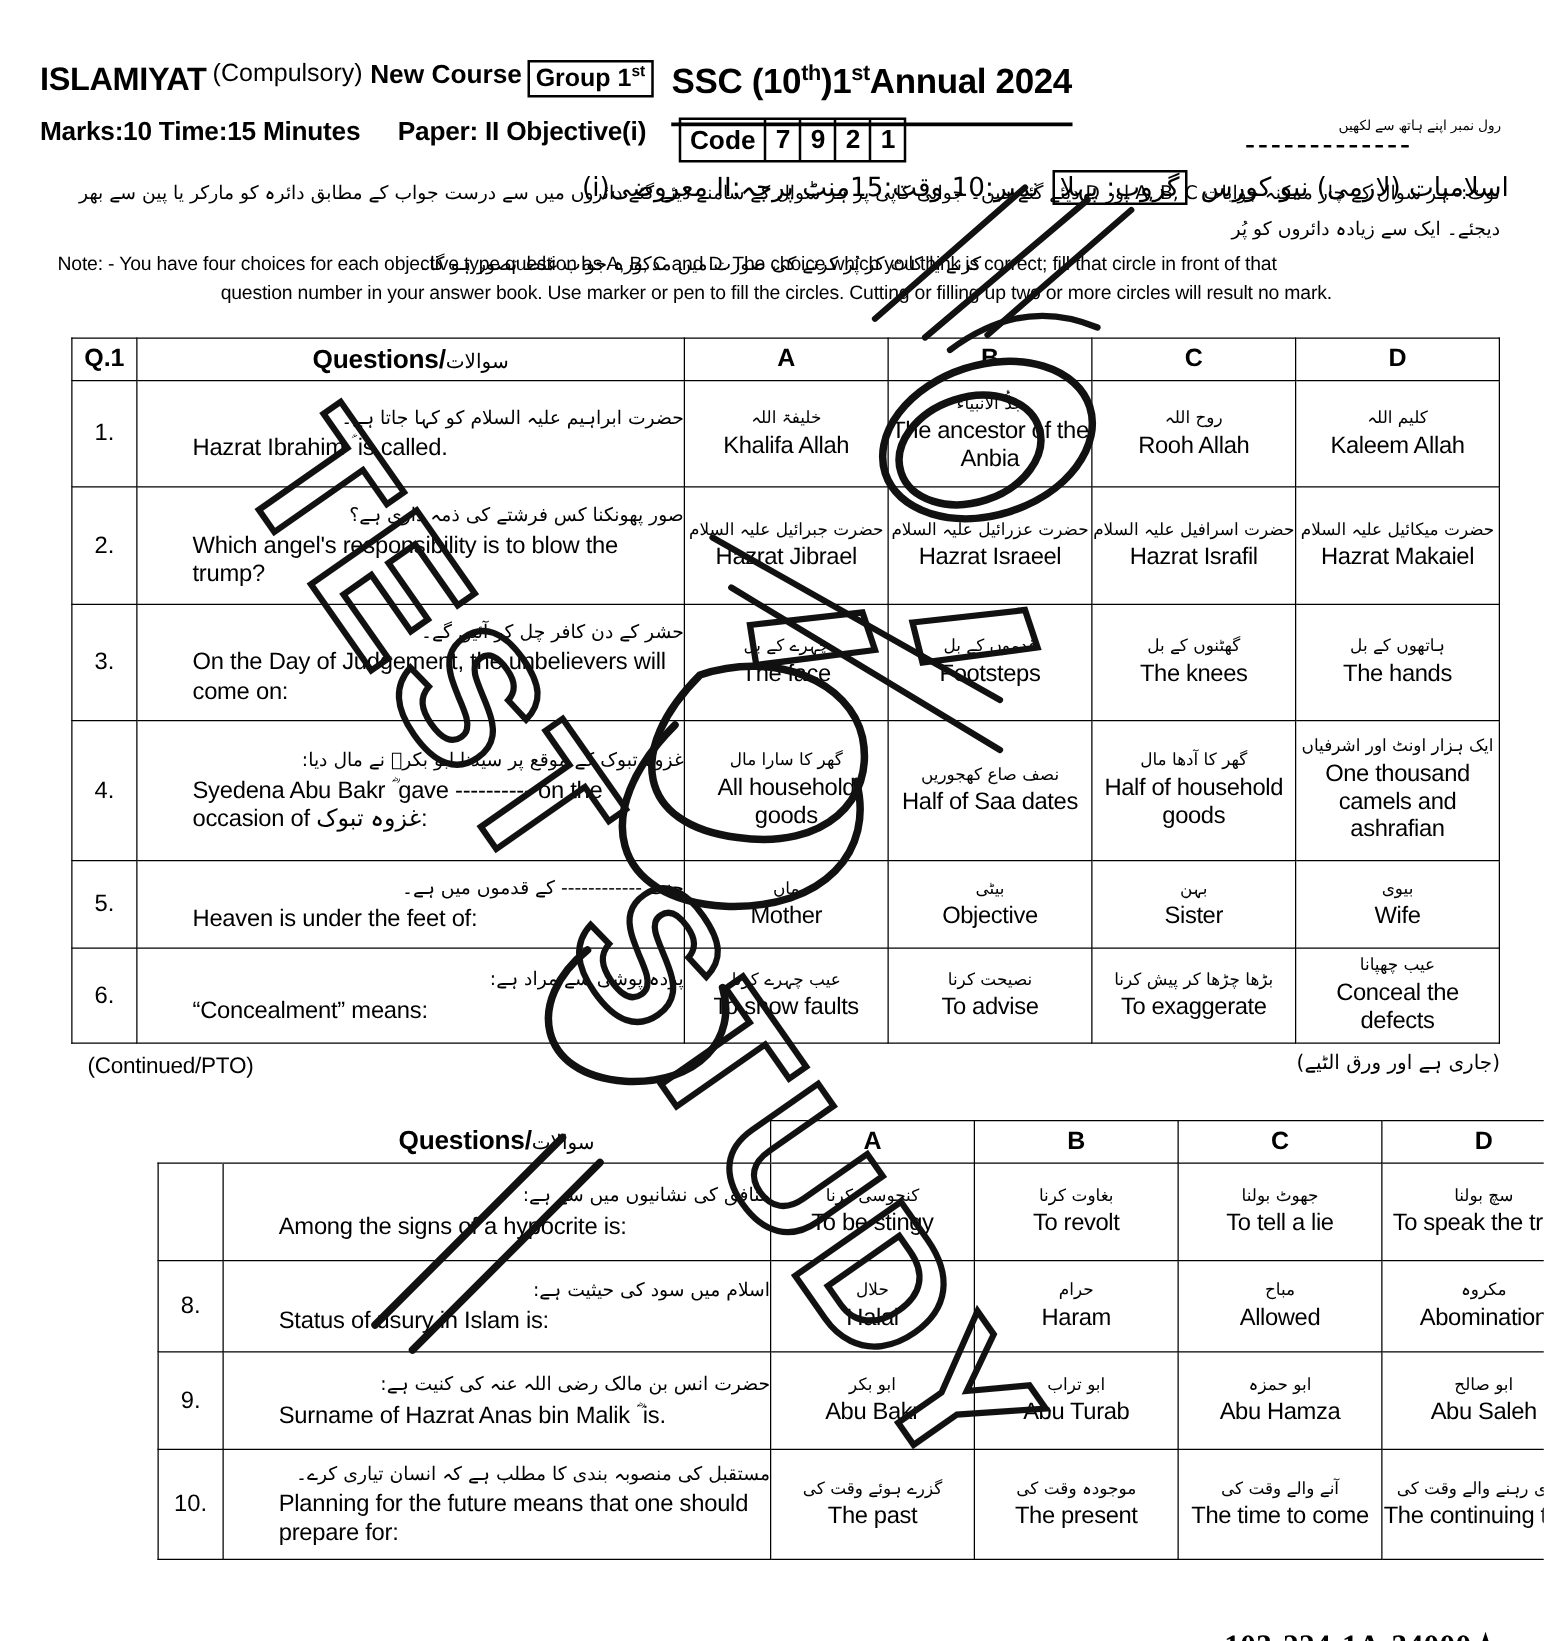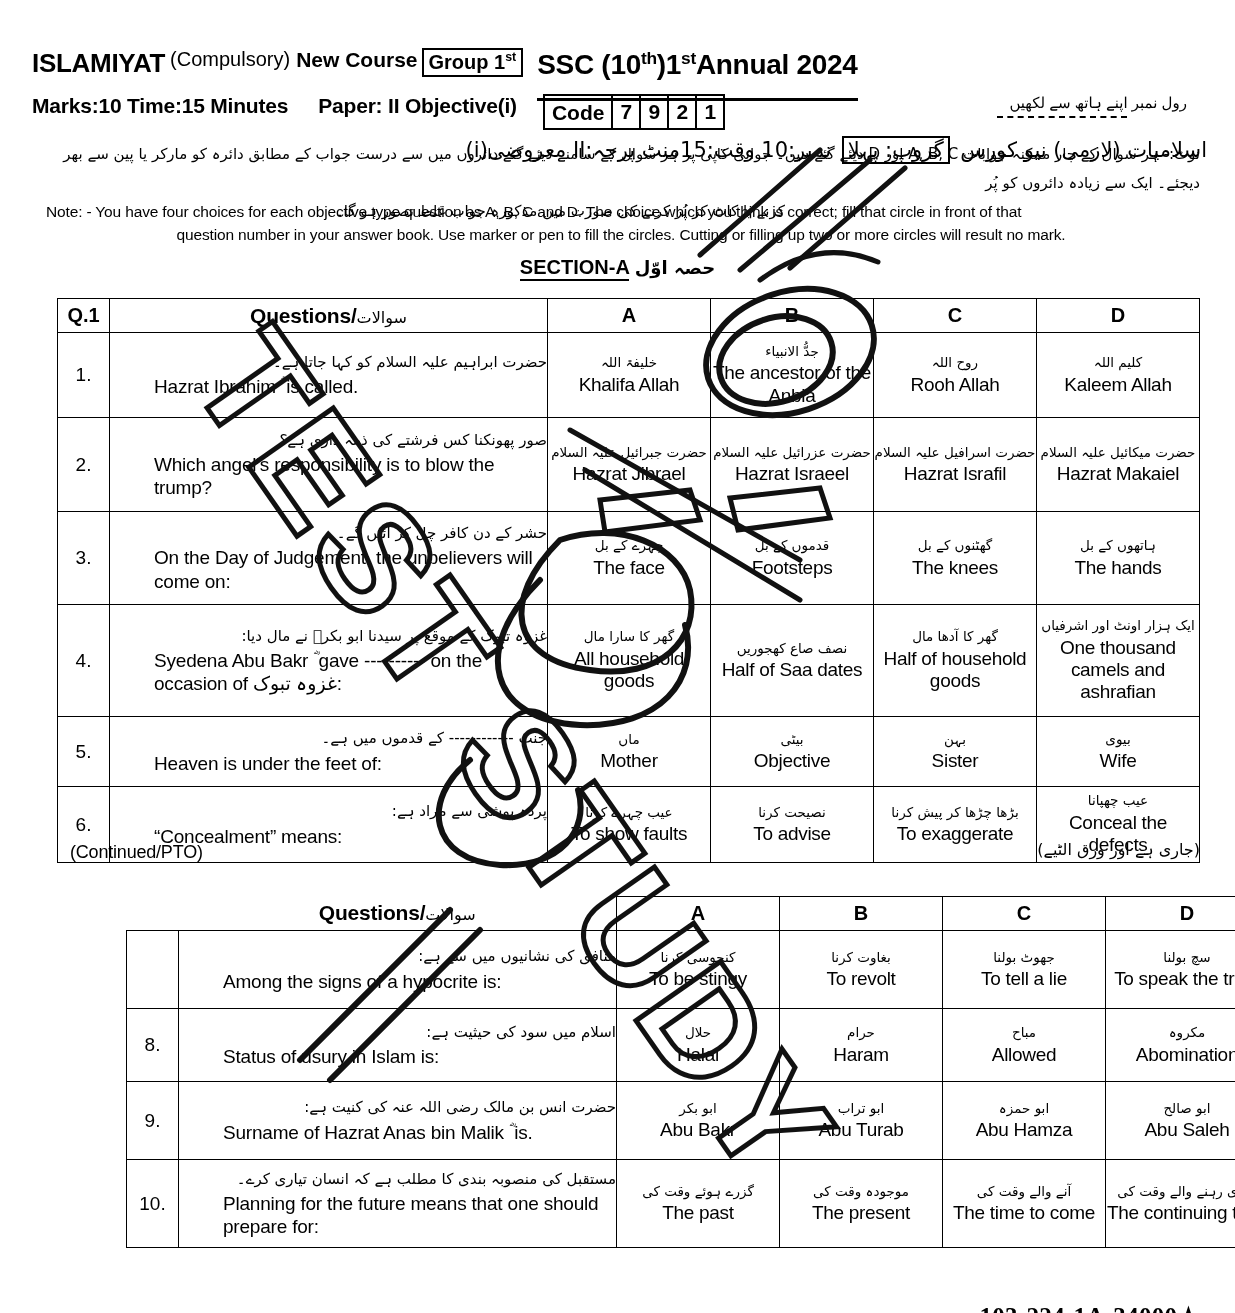--- a/index.html
+++ b/index.html
@@ -103,23 +103,23 @@
     width: 26px;
     text-align: center;
     border-right: 2px solid #000;
     display: flex;
     align-items: center;
     justify-content: center;
   }
   .code-digit:last-child { border-right: none; }
   .urdu-roll {
     position: absolute;
-    right: 20px;
+    right: 6px;
     top: 46px;
-    font-size: 15px;
+    font-size: 11px;
     direction: rtl;
   }
   .dots-line {
     position: absolute;
     right: 80px;
     top: 68px;
     width: 130px;
     border-bottom: 2px dashed #000;
   }
   .urdu-hdr-line2 {
@@ -184,21 +184,21 @@
   table.qtable {
     position: absolute;
     border-collapse: collapse;
     table-layout: fixed;
   }
   table.qtable td, table.qtable th {
     border: 1px solid #000;
     vertical-align: middle;
     padding: 0;
   }
-  #table-a { left: 57px; top: 298px; width: 947px; }
+  #table-a { left: 57px; top: 270px; width: 947px; }
   #table-b { left: 126px; top: 896px; width: 1076px; }
 
   .col-num   { width: 52px; }
   .col-q     { width: 438px; }
   .col-opt   { width: 163px; }
 
   .hdr-cell {
     height: 33px;
     font-size: 20px;
     font-weight: bold;
@@ -349,24 +349,20 @@
   <div class="note-urdu">
     <div class="l1">نوٹ:-  ہر سوال کے چار ممکنہ جوابات A, B, C اور D دیئے گئے ہیں۔ جوابی کاپی پر ہر سوال کے سامنے دیئے گئے دائروں میں سے درست جواب کے مطابق دائرہ کو مارکر یا پین سے بھر دیجئے۔ ایک سے زیادہ دائروں کو پُر</div>
     <div class="l2">کرنے یا کاٹ کر پُر کرنے کی صورت میں مذکورہ جواب غلط تصور ہو گا۔</div>
   </div>
 
   <div class="note-eng">
     <div class="l1">Note: - You have four choices for each objective type question as A, B, C and D. The choice which you think is correct; fill that circle in front of that</div>
     <div class="l2">question number in your answer book. Use marker or pen to fill the circles. Cutting or filling up two or more circles will result no mark.</div>
   </div>
 
-  <div class="section-title">
-    <span class="u">SECTION-A</span>
-    <span class="sec-urdu">حصہ اوّل</span>
-  </div>
 
   <table class="qtable" id="table-a">
     <colgroup>
       <col class="col-num">
         <col class="col-q">
       <col class="col-opt">
         <col class="col-opt">
         <col class="col-opt">
         <col class="col-opt">
     </colgroup>

